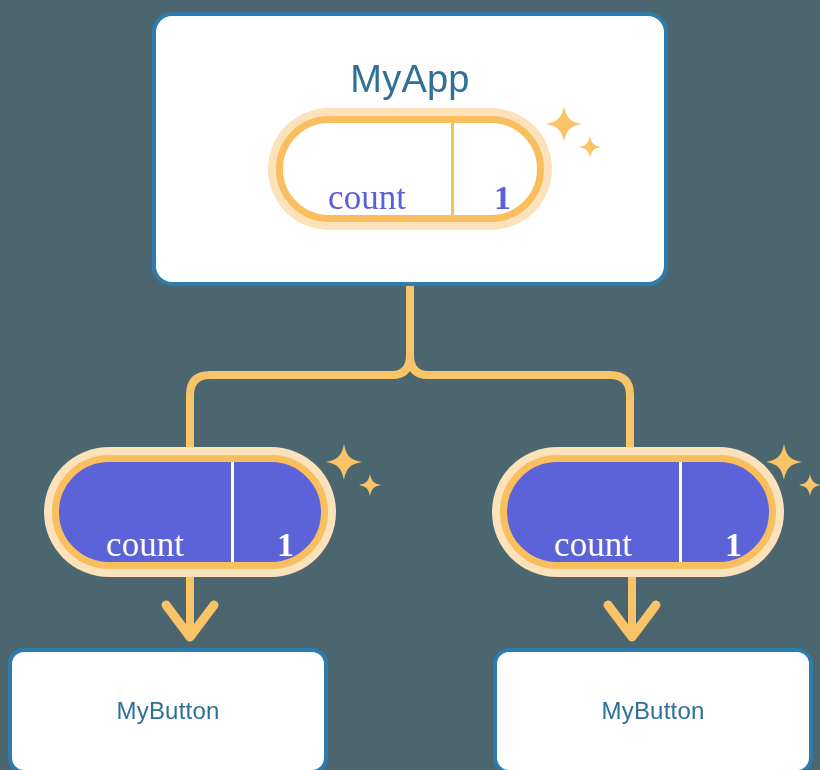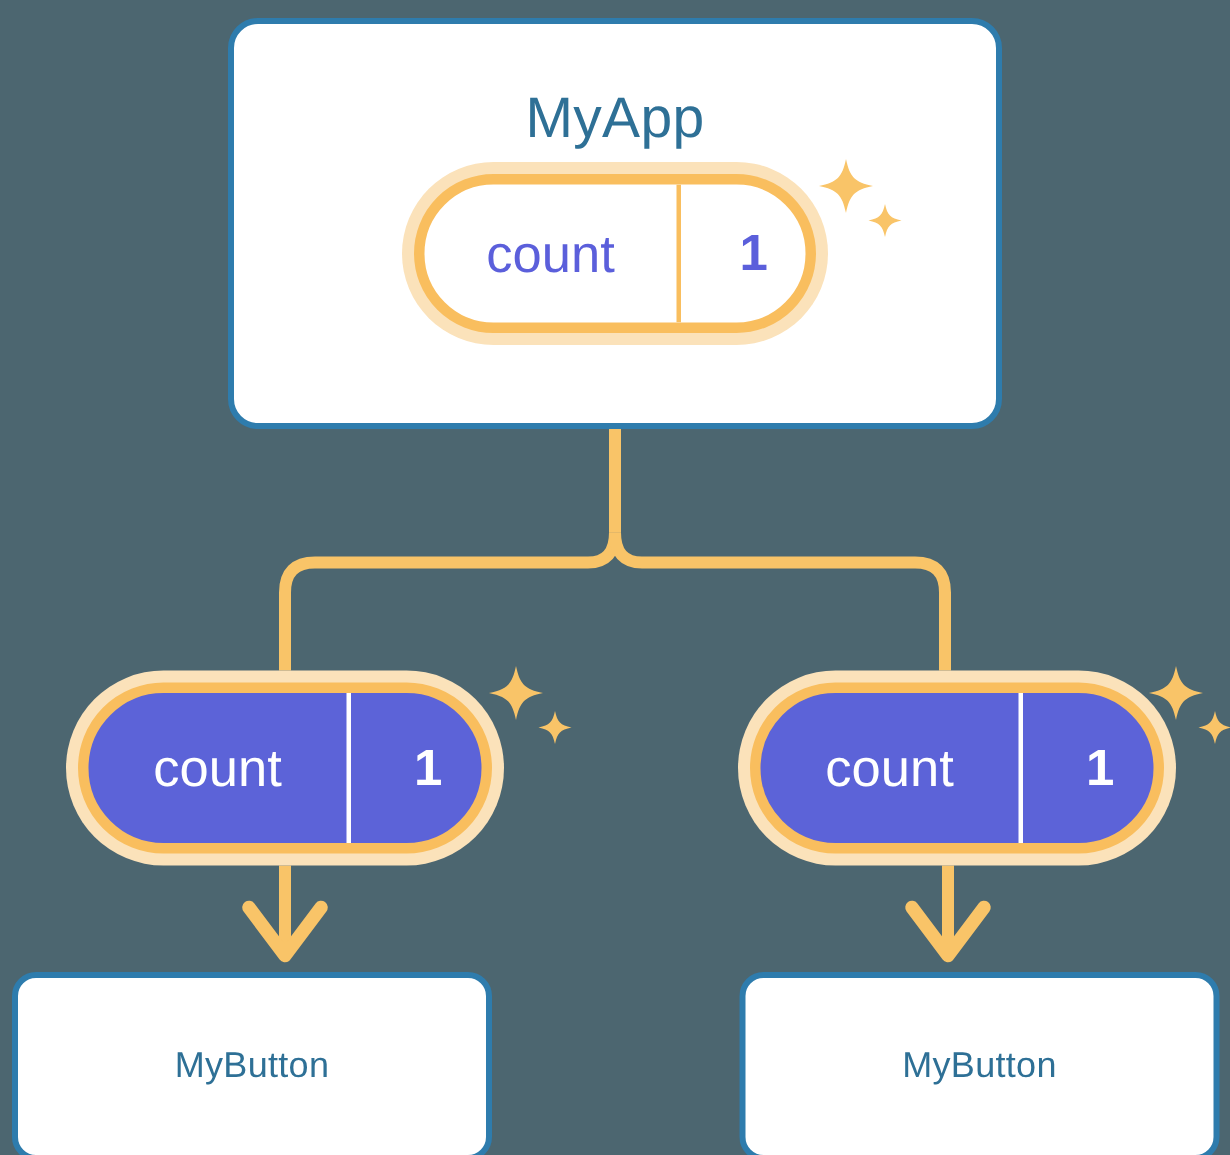--- a/index.html
+++ b/index.html
@@ -98,23 +98,24 @@
     box-sizing: border-box;
     border: 7px solid #f9be5e;    
     border-radius: 999px;
     display: flex;
     align-items: stretch;
     overflow: hidden;
   }
   .pill-key,
   .pill-val {
     display: flex;
-    align-items: center;
+    align-items: flex-end;
     justify-content: center;
     box-sizing: border-box;
+    font-family: Liberation Serif, serif;
   }
   .pill-key { flex: 0 0 auto; }
   .pill-val { flex: 0 0 auto; }
 
   
   .pill.light .pill-inner { background: #ffffff; }
   .pill.light .pill-key,
   .pill.light .pill-val { color: #5b5fdb; }
   .pill.light .pill-val { border-left: 3px solid #f9be5e; }
 

